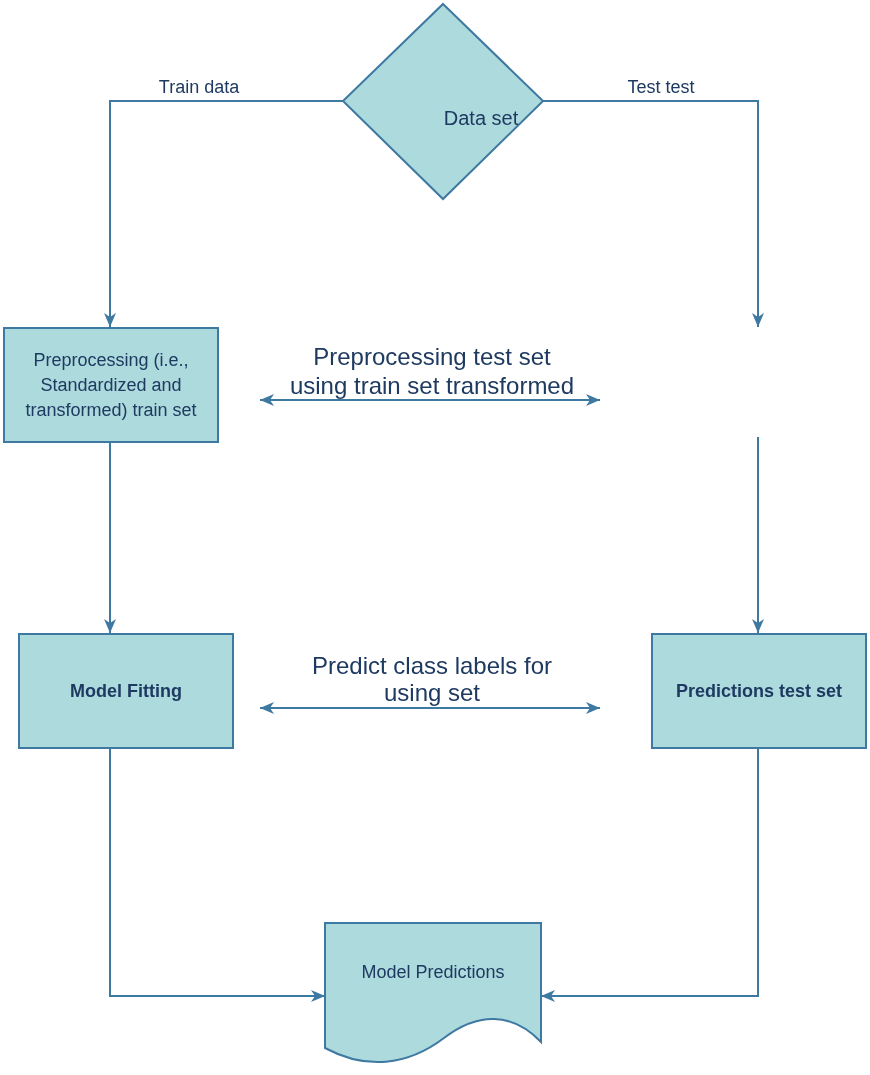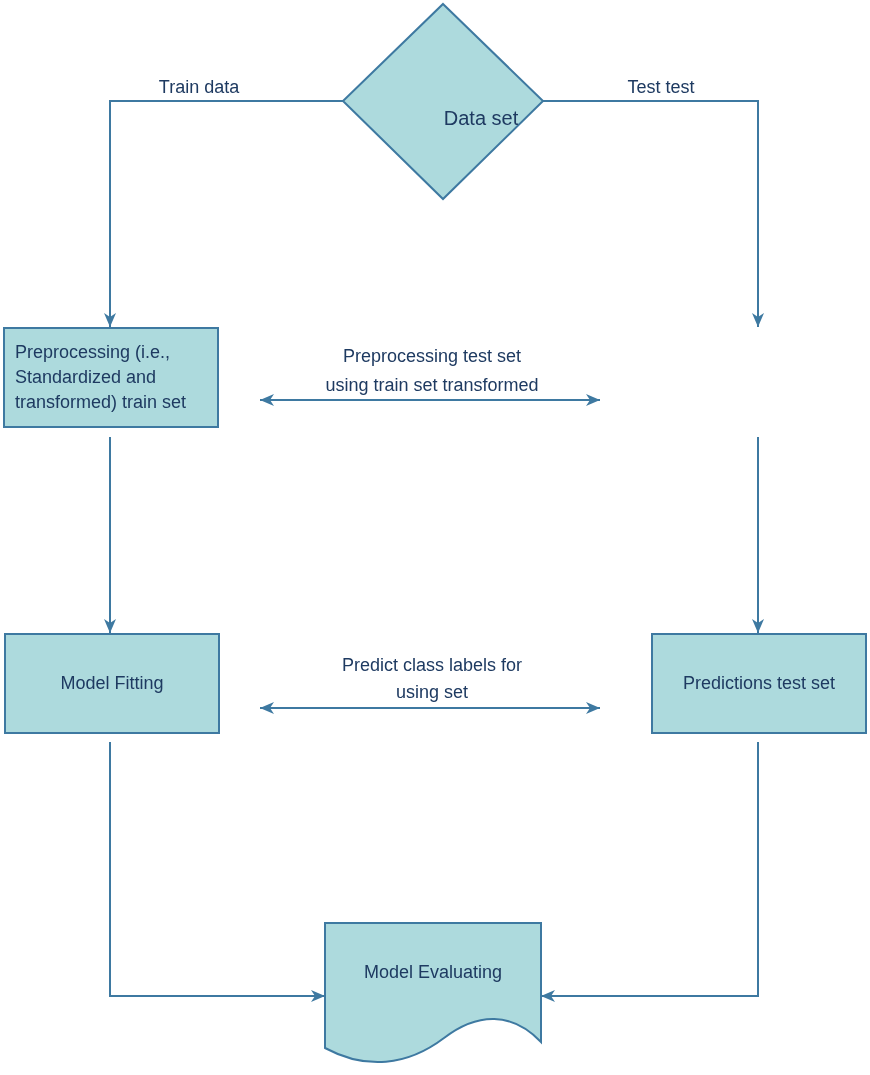--- a/index.html
+++ b/index.html
@@ -33,46 +33,46 @@
   }
   .edge {
     stroke: var(--stroke);
     stroke-width: 2;
     fill: none;
   }
   .arrowhead { fill: var(--stroke); }
   .node-box {
     position: absolute;
     width: 216px;
-    height: 101px;
+    height: 116px;
     background: var(--fill);
     border: 2px solid var(--stroke);
     display: flex;
     align-items: center;
     justify-content: center;
-    text-align: left;
+    text-align: center;
   }
   .node-box .node-label {
     font-size: 18px;
     line-height: 25px;
     max-width: 192px;
   }
   .float-label {
     position: absolute;
     transform: translateX(-50%);
     white-space: nowrap;
     font-size: 18px;
     line-height: 22px;
     text-align: center;
   }
   .annotation {
     position: absolute;
     transform: translateX(-50%);
     text-align: center;
-    font-size: 18px;
+    font-size: 24px;
     line-height: 29px;
     white-space: nowrap;
   }
   .diamond-label {
     position: absolute;
     left: 443px;
     top: 118px;
     transform: translate(-50%, -50%);
     font-size: 20px;
     white-space: nowrap;
@@ -113,31 +113,31 @@
   </svg>
 
   <div class="diamond-label">Data set</div>
 
   <div class="float-label" style="left:199px; top:76px;">Train data</div>
   <div class="float-label" style="left:661px; top:76px;">Test test</div>
 
   <div class="node-box" style="left:3px; top:327px;">
     <div class="node-label">Preprocessing (i.e., Standardized and transformed) train set</div>
   </div>
-  <div class="node-box" style="left:4px; top:633px;">
+  <div class="node-box" style="left:18px; top:633px;font-weight:bold;">
     <div class="node-label">Model Fitting</div>
   </div>
-  <div class="node-box" style="left:651px; top:633px;">
+  <div class="node-box" style="left:651px; top:633px;font-weight:bold;">
     <div class="node-label">Predictions test set</div>
   </div>
 
   <div class="annotation" style="left:432px; top:342px;">
     <div>Preprocessing test set</div>
     <div>using train set transformed</div>
   </div>
   <div class="annotation" style="left:432px; top:652px; line-height:27px;">
     <div>Predict class labels for</div>
     <div>using set</div>
   </div>
 
-  <div class="doc-label">Model Evaluating</div>
+  <div class="doc-label">Model Predictions</div>
 
 </div>
 
 </body></html>

